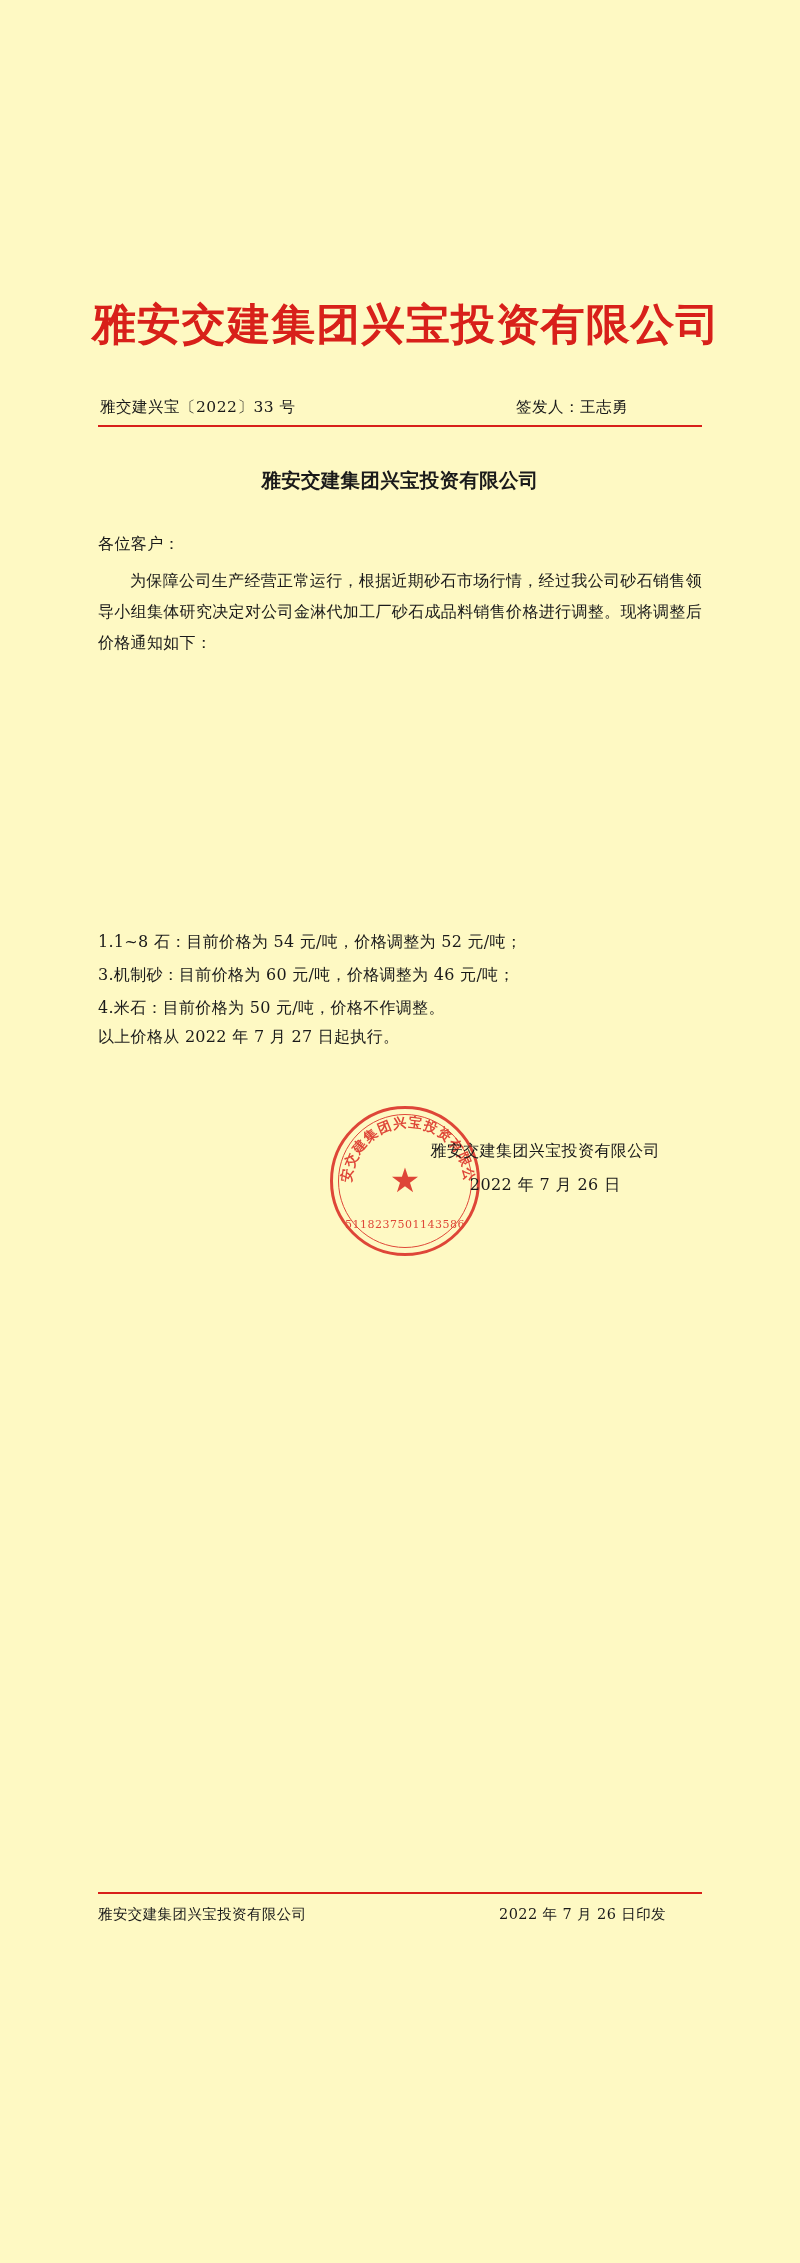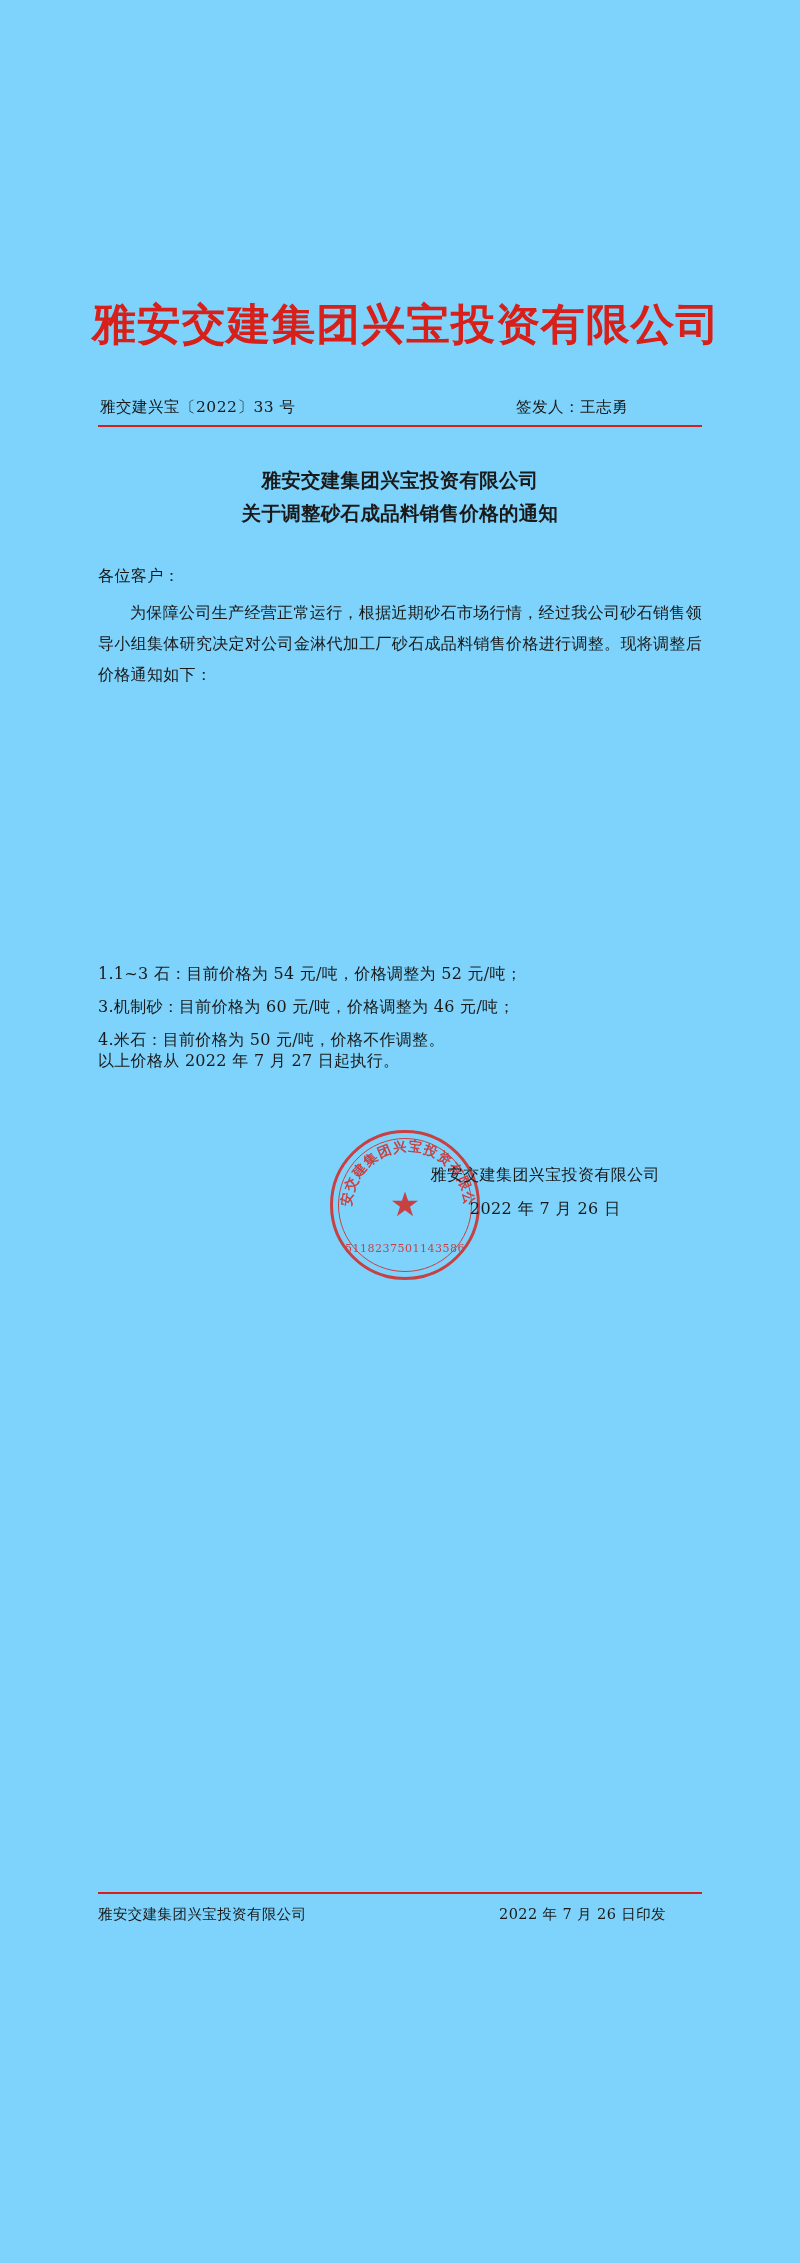--- a/index.html
+++ b/index.html
@@ -14,21 +14,21 @@
     color: #1a1a1a;
     position: relative;
     overflow: hidden;
   }
   .page {
     position: absolute;
     left: 0;
     top: 0;
     width: 800px;
     height: 2263px;
-    background: #7dd3fc;
+    background: #fef9c3;
   }
   
   .doc {
     position: absolute;
     left: 98px;
     top: 300px;
     width: 604px;
   }
   .org-title {
     text-align: center;
@@ -86,21 +86,21 @@
     font-weight: bold;
     font-size: 16.5px;
     letter-spacing: 0.4px;
   }
   .list-item {
     margin-top: 12px;
     font-size: 16px;
     letter-spacing: 0.3px;
   }
   .effective-line {
-    margin-top: 0;
+    margin-top: 8px;
     font-size: 16px;
     letter-spacing: 0.3px;
   }
   
   .sign-block {
     margin-top: 58px;
     position: relative;
     height: 170px;
   }
   .sign-lines {
@@ -193,31 +193,30 @@
 
     <div class="meta-row">
       <span class="doc-no">雅交建兴宝〔2022〕33 号</span>
       <span class="signer">签发人：王志勇</span>
     </div>
 
     <div class="red-rule"></div>
 
     <div class="title-block">
       <div>雅安交建集团兴宝投资有限公司</div>
-      <div>关于调整砂石成品料销售价格的通知</div>
     </div>
 
     <div class="salutation">各位客户：</div>
 
     <div class="body-para">为保障公司生产经营正常运行，根据近期砂石市场行情，经过我公司砂石销售领导小组集体研究决定对公司金淋代加工厂砂石成品料销售价格进行调整。现将调整后价格通知如下：</div>
 
     <div class="section-gap"></div>
 
 
-    <div class="list-item">1.1~3 石：目前价格为 54 元/吨，价格调整为 52 元/吨；</div>
+    <div class="list-item">1.1~8 石：目前价格为 54 元/吨，价格调整为 52 元/吨；</div>
     <div class="list-item">3.机制砂：目前价格为 60 元/吨，价格调整为 46 元/吨；</div>
     <div class="list-item">4.米石：目前价格为 50 元/吨，价格不作调整。</div>
 
     <div class="effective-line">以上价格从 2022 年 7 月 27 日起执行。</div>
 
     <div class="sign-block">
 
       <div class="seal">
         <div class="seal-inner"></div>
         <svg class="seal-arc" viewBox="0 0 150 150">

